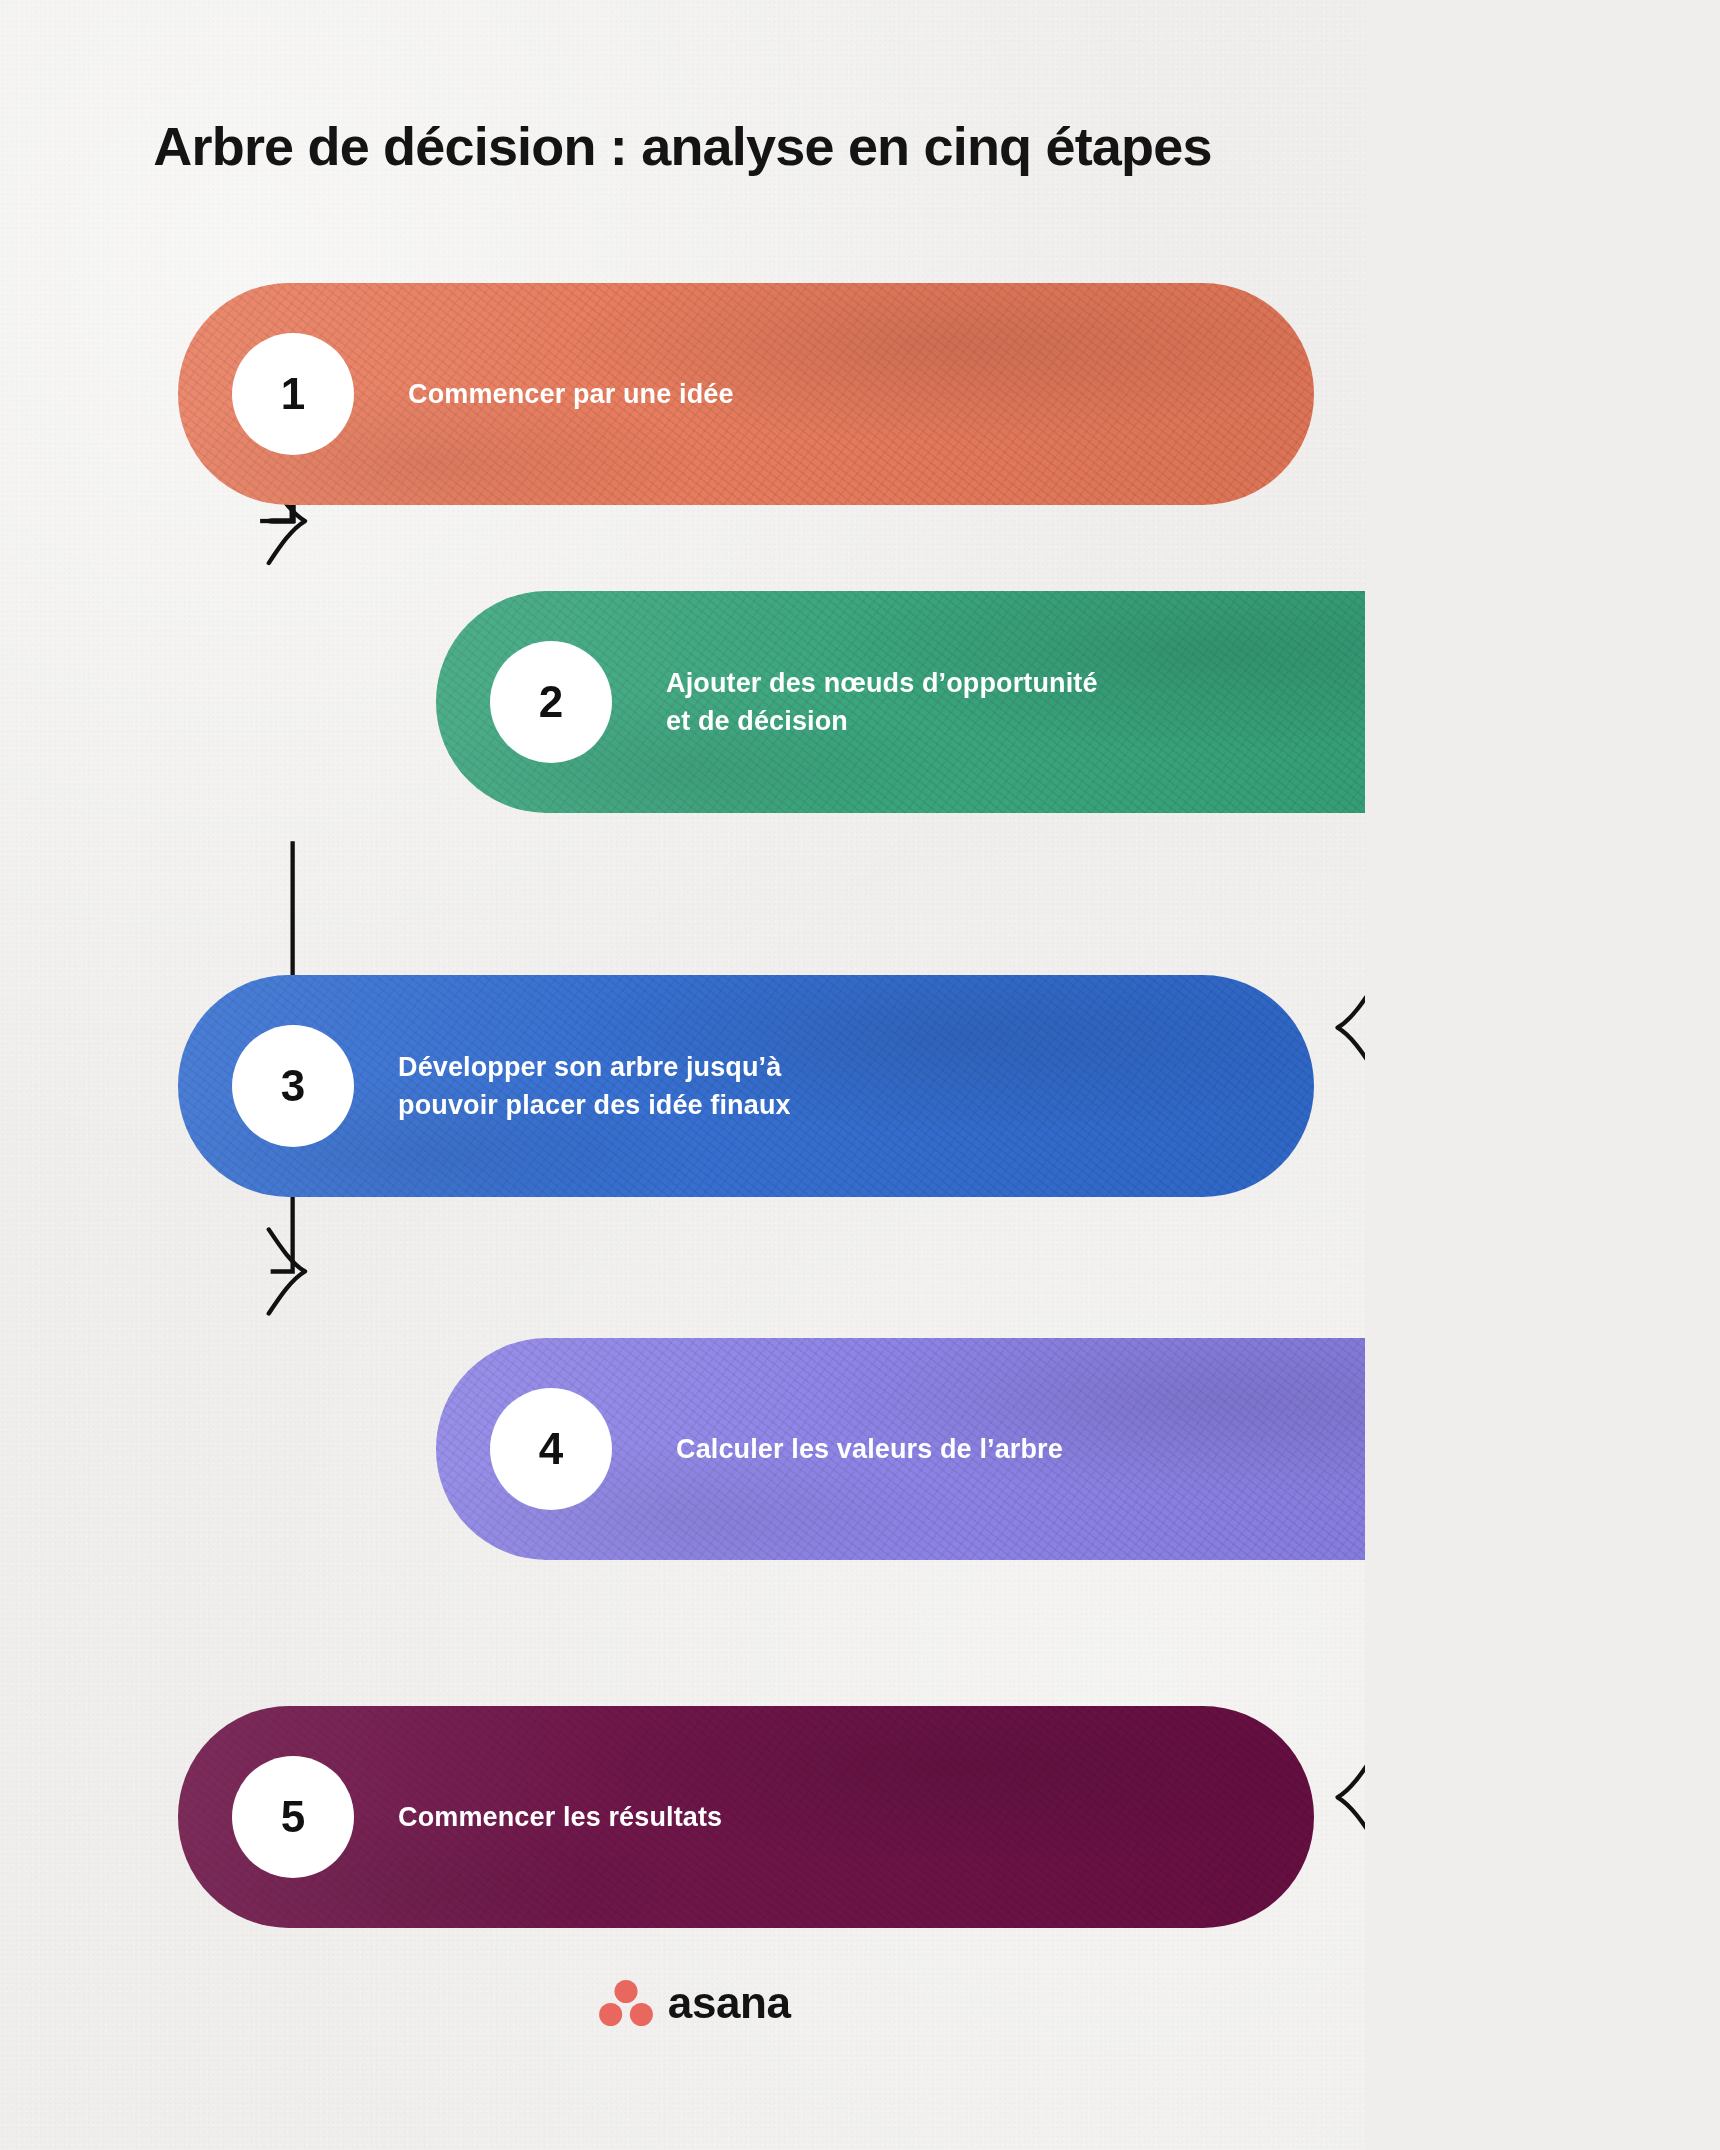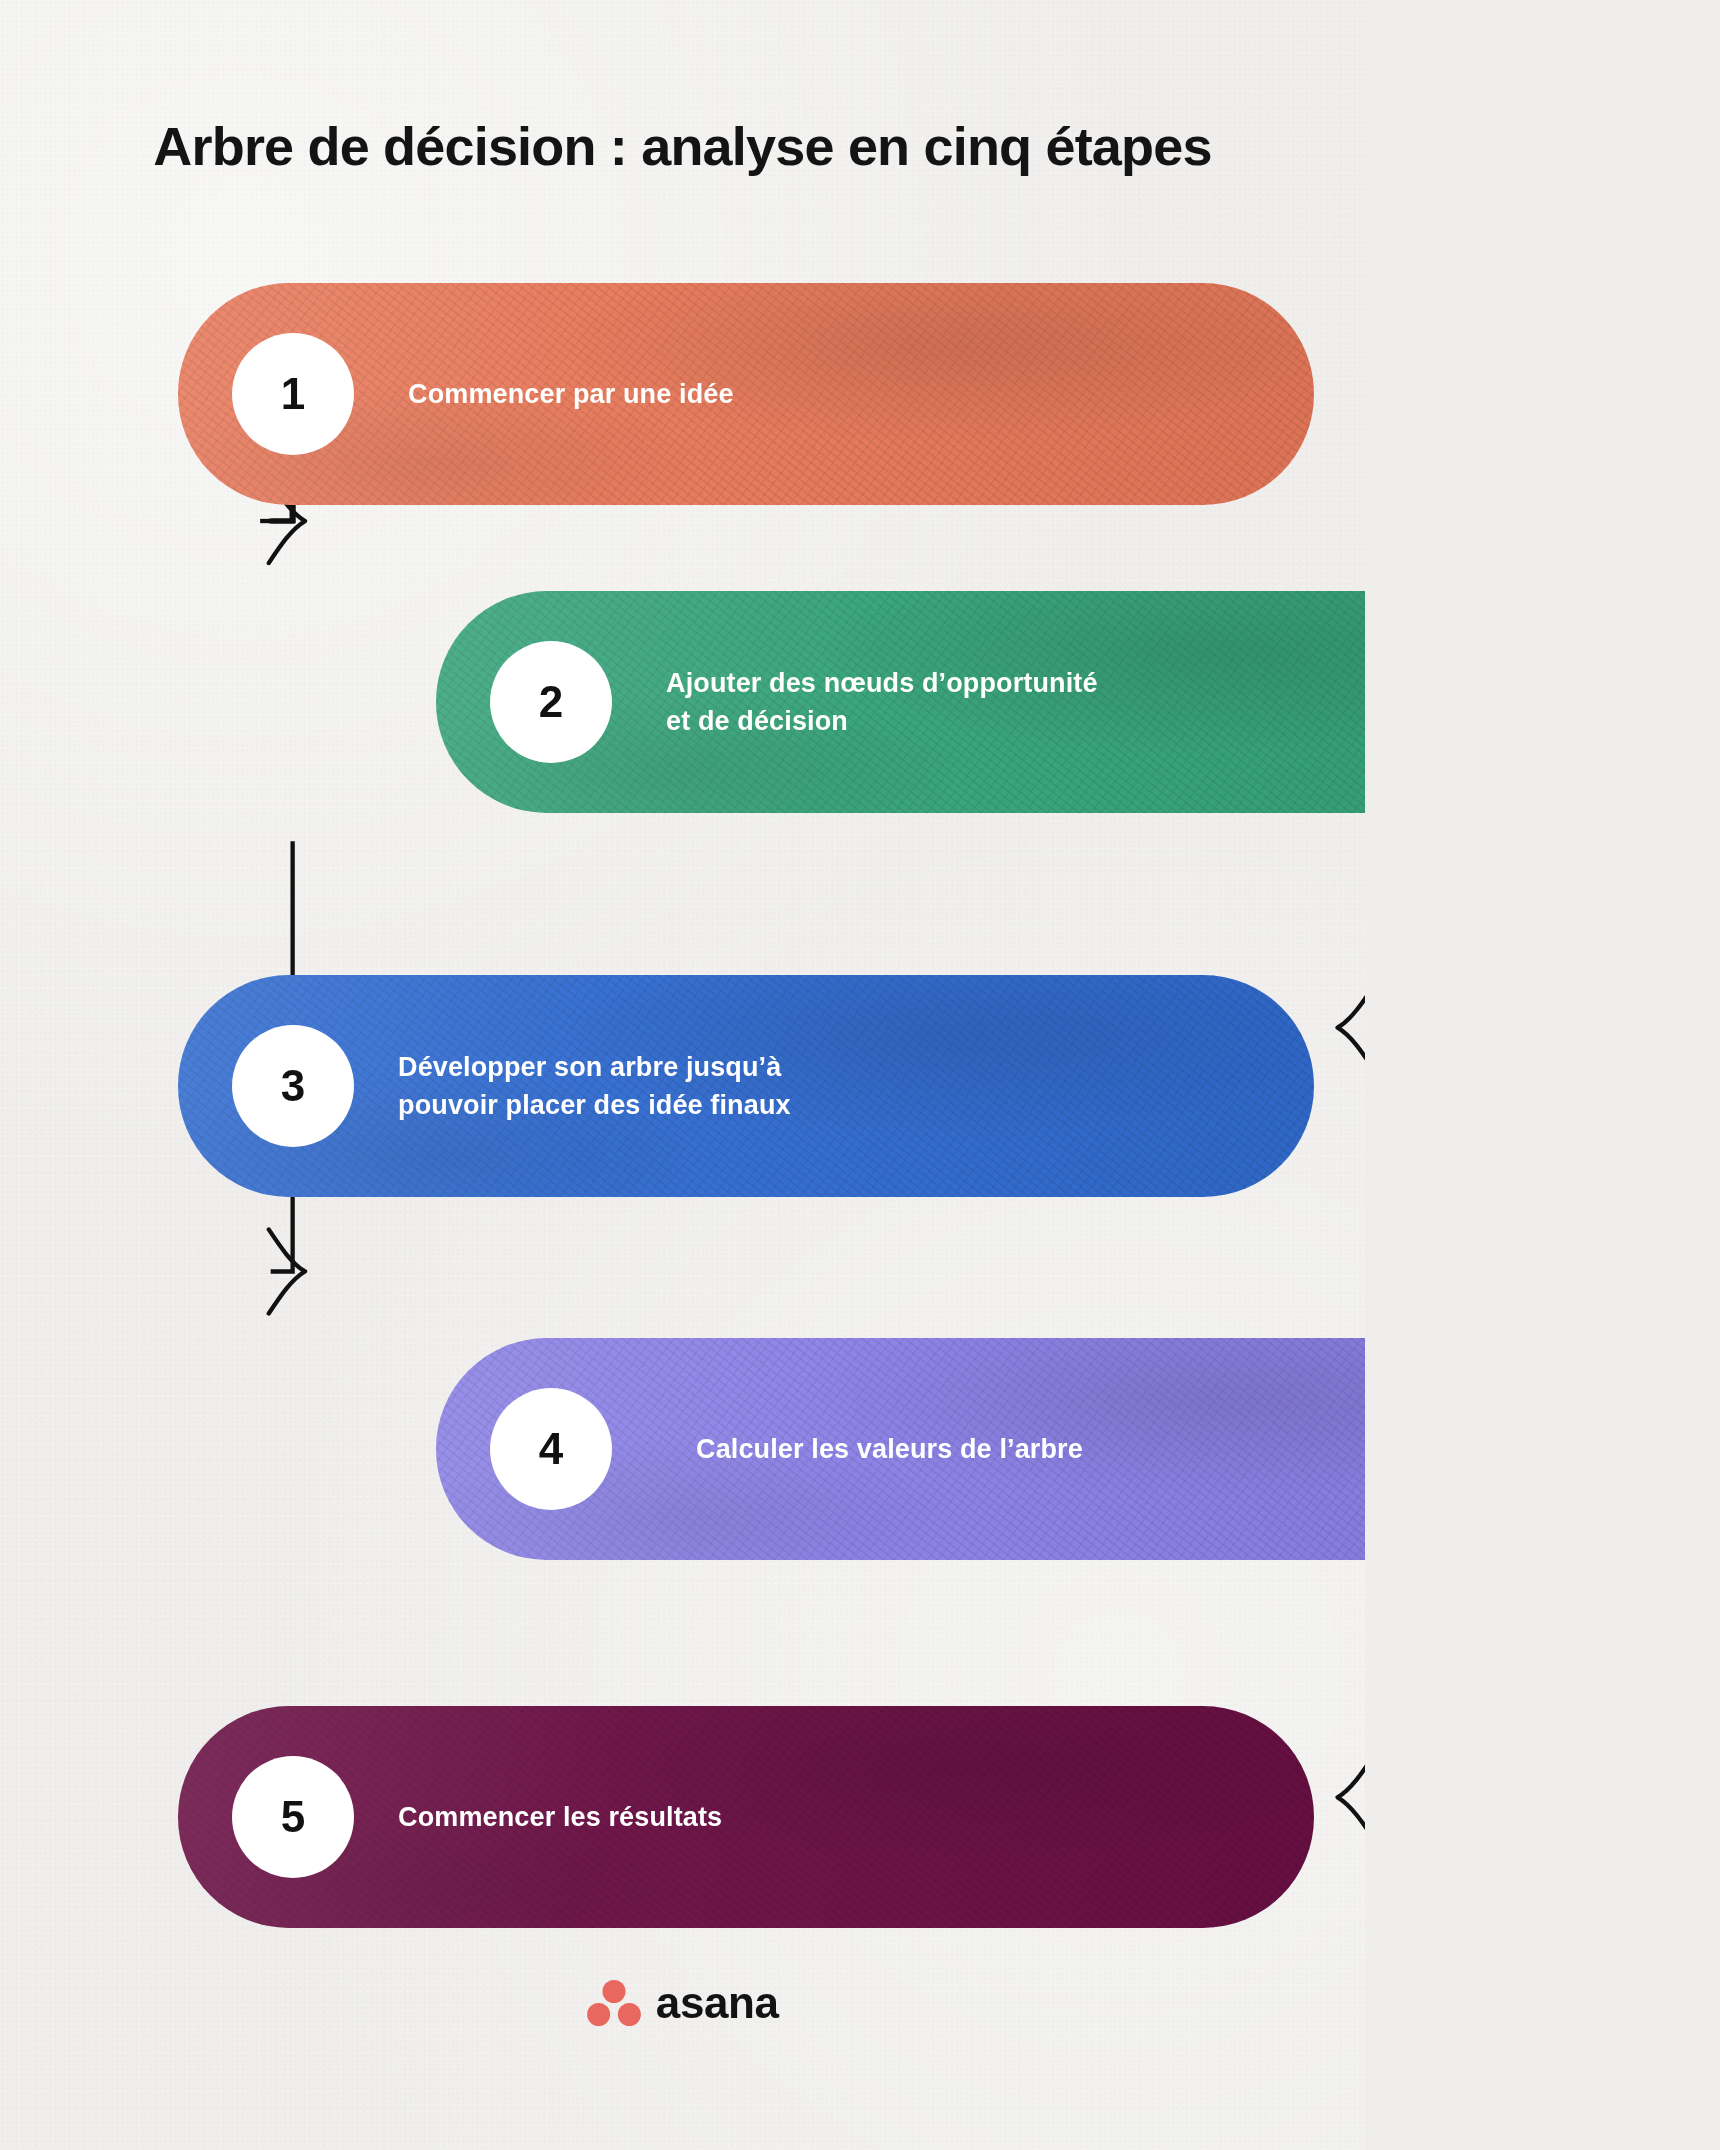--- a/index.html
+++ b/index.html
@@ -103,21 +103,21 @@
     font-size: 27px;
     font-weight: 600;
     line-height: 1.42;
     letter-spacing: 0.005em;
     white-space: pre-line;
   }
 
   
   #footer-logo {
     position: absolute;
-    left: 0;
+    left: 12px;
     top: 1979px;
     width: 100%;
     display: flex;
     align-items: center;
     justify-content: center;
     gap: 15.3px;
   }
   #asana-mark { display: block; }
   #asana-word {
     font-size: 44px;
@@ -219,21 +219,21 @@
 pouvoir placer des idée finaux</div>
   </div>
 
   <div class="bar" style="left:436px; top:1338px; width:1136px; height:222px;
               background:#8A80E6; padding-left:54px;">
     <div class="bar-texture"></div>
     <div class="bar-sheen"></div>
     <div class="badge" style="width:122px; height:122px;">
       <span>4</span>
     </div>
-    <div class="bar-label" style="margin-left:84px;">Calculer les valeurs de l’arbre</div>
+    <div class="bar-label" style="margin-left:64px;">Calculer les valeurs de l’arbre</div>
   </div>
 
   <div class="bar" style="left:178px; top:1706px; width:1136px; height:222px;
               background:#6B0F44; padding-left:54px;">
     <div class="bar-texture"></div>
     <div class="bar-sheen"></div>
     <div class="badge" style="width:122px; height:122px;">
       <span>5</span>
     </div>
     <div class="bar-label" style="margin-left:44px;">Commencer les résultats</div>

